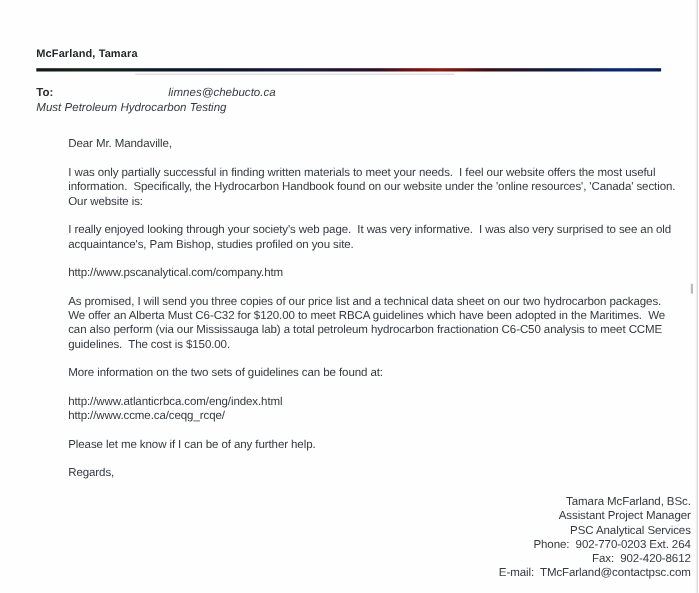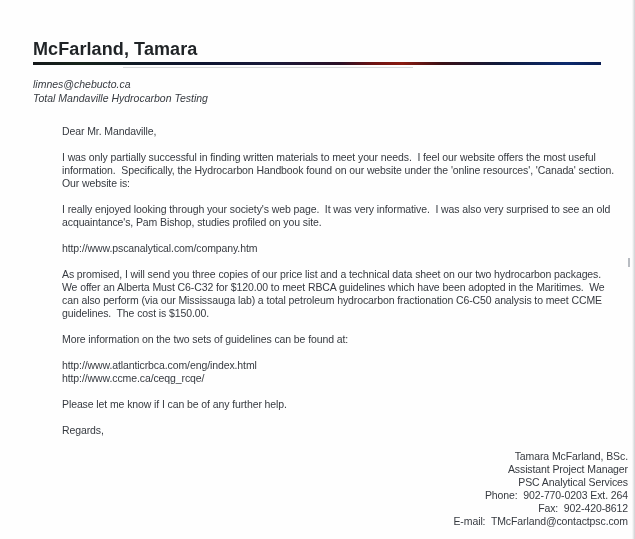--- a/index.html
+++ b/index.html
@@ -34,21 +34,21 @@
     background: #9aa0a8;
     opacity: 0.7;
   }
   .content {
     position: absolute;
     left: 33px;
     top: 42px;
     width: 595px;
   }
   .from-name {
-    font-size: 18px;
+    font-size: 10px;
     font-weight: bold;
     color: #1f2326;
     letter-spacing: 0.1px;
     line-height: 15px;
   }
   .rule {
     margin-top: 5px;
     width: 568px;
     height: 3px;
     background: linear-gradient(to right,
@@ -103,24 +103,25 @@
 
   <div class="content">
 
     <div class="header">
       <div class="from-name">McFarland, Tamara</div>
       <div class="rule"></div>
       <div class="rule-shadow"></div>
 
       <div class="fields">
         <div class="field-row">
+          <span class="field-label">To:</span>
           <span class="field-value">limnes@chebucto.ca</span>
         </div>
         <div class="field-row">
-          <span class="field-value">Total Mandaville Hydrocarbon Testing</span>
+          <span class="field-value">Must Petroleum Hydrocarbon Testing</span>
         </div>
       </div>
     </div>
 
     <div class="body-text">
       <p>Dear Mr. Mandaville,</p>
 
       <p>I was only partially successful in finding written materials to meet your needs.  I feel our website offers the most useful
 information.  Specifically, the Hydrocarbon Handbook found on our website under the 'online resources', 'Canada' section.
 Our website is:</p>

